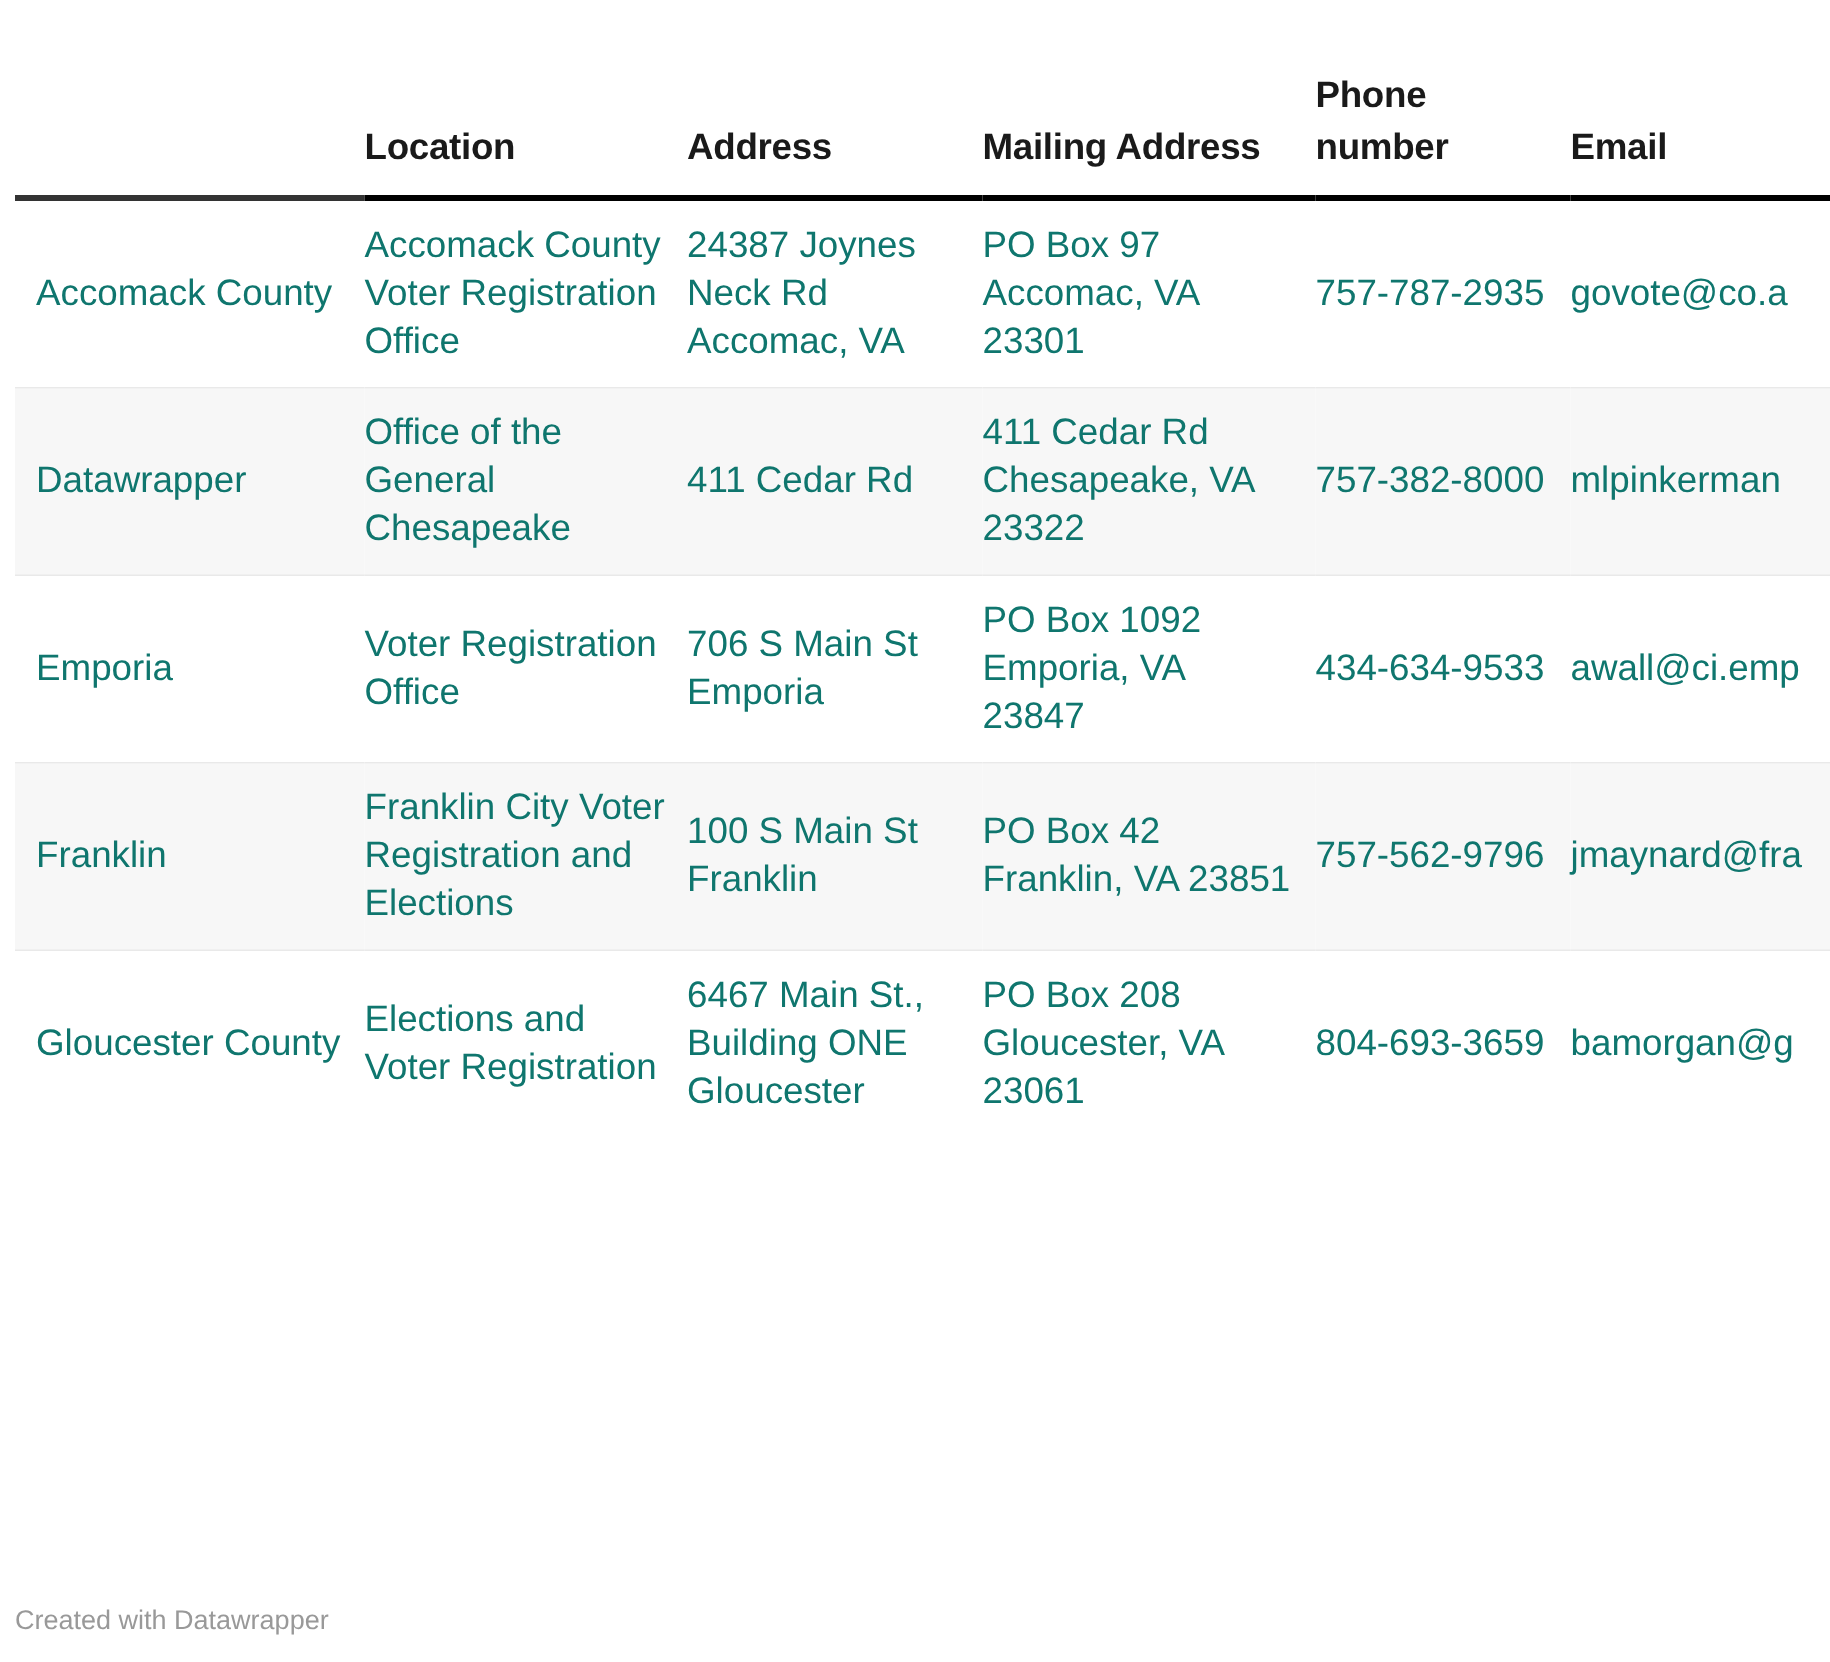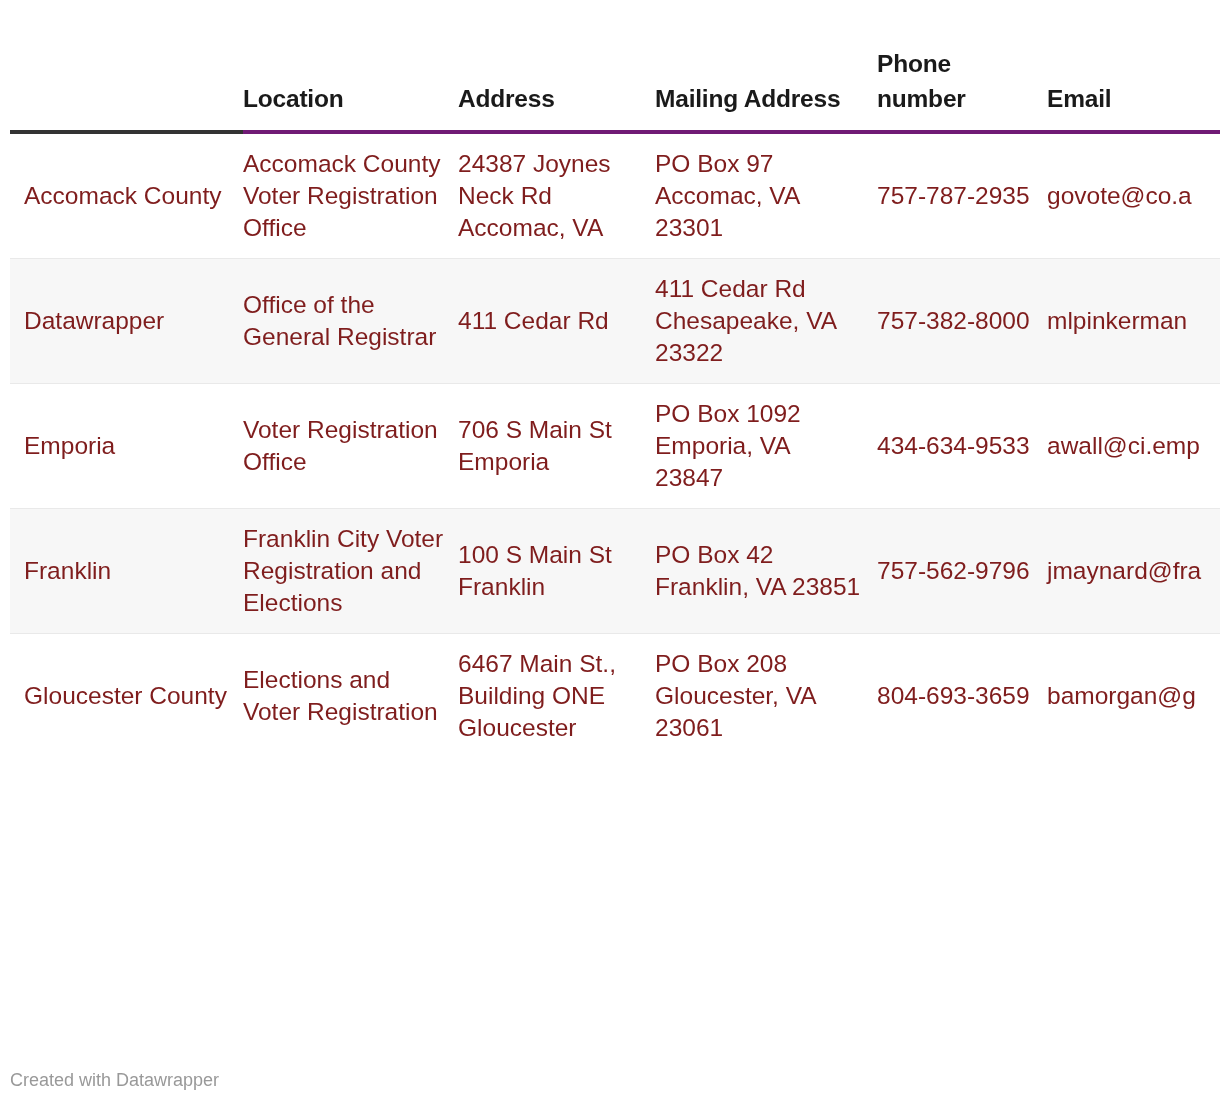--- a/index.html
+++ b/index.html
@@ -41,37 +41,37 @@
 
   thead th {
     font-size: 24.5px;
     font-weight: bold;
     line-height: 35px;
     text-align: left;
     vertical-align: bottom;
     padding: 0 14px 14px 0;
     color: #1a1a1a;
     letter-spacing: -0.2px;
-    border-bottom: 4px solid #701a75;
+    border-bottom: 4px solid #000000;
     box-sizing: border-box;
   }
   thead th.th-label {
     border-bottom: 4px solid #333333;
   }
   thead tr {
     height: 132px;
   }
 
   tbody td {
     font-size: 24.5px;
     line-height: 32px;
     vertical-align: middle;
     text-align: left;
     padding: 14px 14px 14px 0;
-    color: #7f1d1d;
+    color: #0f766e;
     box-sizing: border-box;
     border-top: 1px solid transparent;
   }
 
   tbody td.cell-label {
     padding-left: 14px;
   }
   thead th.th-label {
     padding-left: 14px;
   }
@@ -134,21 +134,21 @@
         <td class="cell-label">Accomack County</td>
         <td>Accomack County Voter Registration Office</td>
         <td>24387 Joynes Neck Rd Accomac, VA</td>
         <td>PO Box 97 Accomac, VA 23301</td>
         <td>757-787-2935</td>
         <td class="cell-email">govote@co.a</td>
       </tr>
 
       <tr class="striped">
         <td class="cell-label">Datawrapper</td>
-        <td>Office of the General Registrar</td>
+        <td>Office of the General Chesapeake</td>
         <td>411 Cedar Rd</td>
         <td>411 Cedar Rd Chesapeake, VA 23322</td>
         <td>757-382-8000</td>
         <td class="cell-email">mlpinkerman</td>
       </tr>
 
       <tr>
         <td class="cell-label">Emporia</td>
         <td>Voter Registration Office</td>
         <td>706 S Main St Emporia</td>

